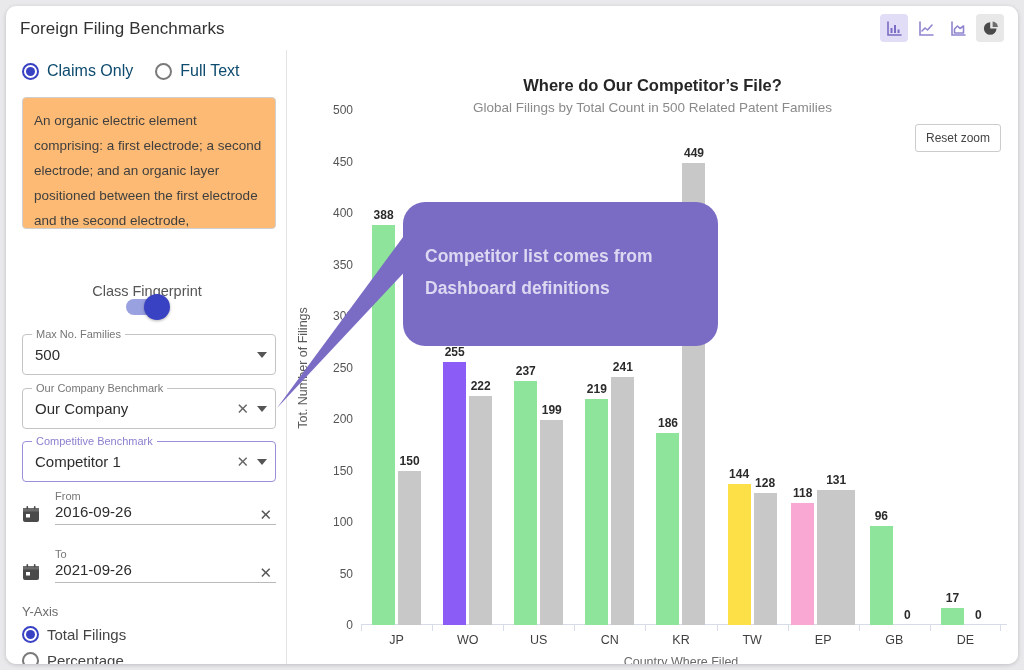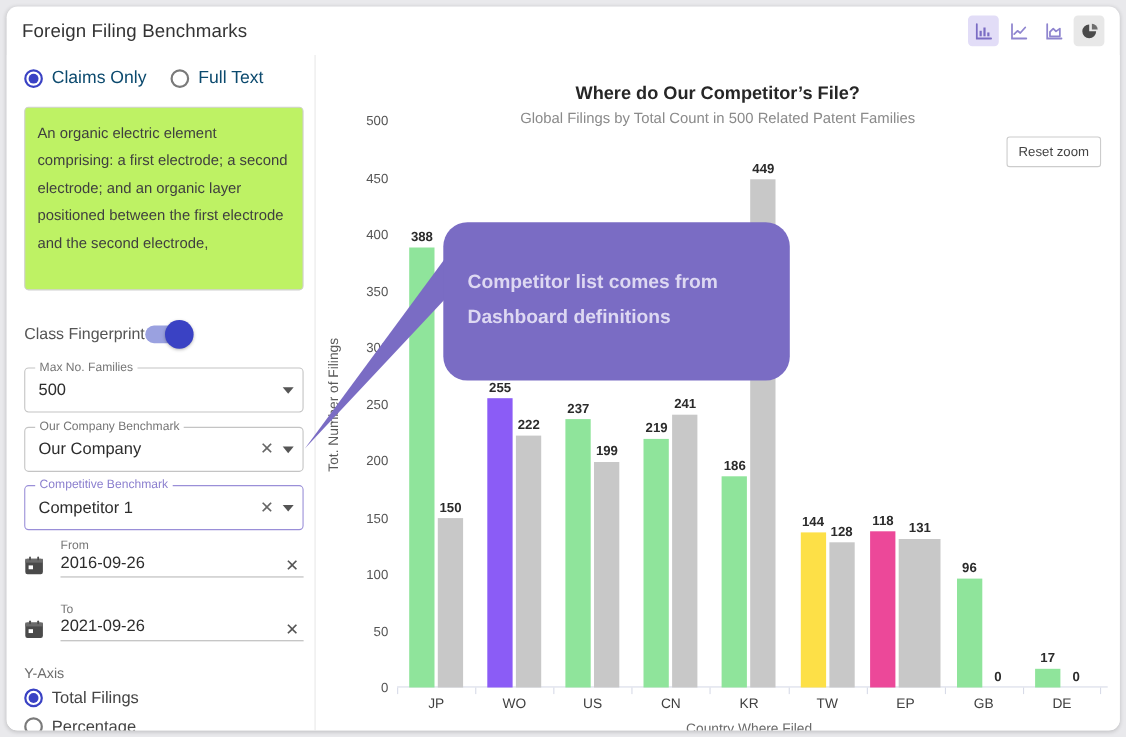--- a/index.html
+++ b/index.html
@@ -57,31 +57,32 @@
   }
   .radio.checked { border-color: #3a42c4; }
   .radio.checked::after {
     content: ''; width: 9px; height: 9px; border-radius: 50%;
     background: #3a42c4;
   }
   .radio-label { font-size: 16px; color: #0c4a6e; cursor: pointer; }
 
   .claim-box {
     position: absolute; left: 16px; top: 47px;
-    width: 254px; height: 167px;
+    width: 254px; height: 132px;
     border: 1px solid #cfcfcf; border-radius: 4px;
     padding: 10px 11px; overflow: hidden;
     font-size: 13.5px; line-height: 25px; color: #3f3f3f;
-    background: #bef264;
+    background: #fdba74;
   }
 
   .fingerprint-row {
-    position: absolute; left: 16px; top: 246px;
+    position: absolute; left: 16px; top: 233px;
     width: 250px; display: flex; align-items: center;
-    justify-content: flex-start;
+    justify-content: flex-end;
+    flex-direction: column;
   }
   .fingerprint-label { font-size: 14.5px; color: #555; }
   .toggle {
     width: 42px; height: 16px; border-radius: 8px;
     background: #9aa1e0; position: relative; cursor: pointer;
   }
   .toggle .knob {
     position: absolute; right: -2px; top: -5px;
     width: 26px; height: 26px; border-radius: 50%;
     background: #3a42c4; box-shadow: 0 1px 3px rgba(0,0,0,.3);
@@ -425,21 +426,21 @@
           <div class="group">
             <div class="bar ours" style="height: 141px; background: #fde047;">
               <span class="vlabel">144</span>
             </div>
             <div class="bar theirs" style="height: 131.84px; background: rgb(200, 200, 200);">
               <span class="vlabel">128</span>
             </div>
             <div class="x-tick">TW</div>
           </div>
           <div class="group">
-            <div class="bar ours" style="height: 142px; background: #ec4899;">
+            <div class="bar ours" style="height: 122px; background: #f9a8d4;">
               <span class="vlabel">118</span>
             </div>
             <div class="bar theirs" style="height: 134.93px; background: rgb(200, 200, 200); padding-left: 38px;">
               <span class="vlabel">131</span>
             </div>
             <div class="x-tick">EP</div>
           </div>
           <div class="group">
             <div class="bar ours" style="height: 98.88px; background: rgb(143, 228, 155);">
               <span class="vlabel">96</span>

